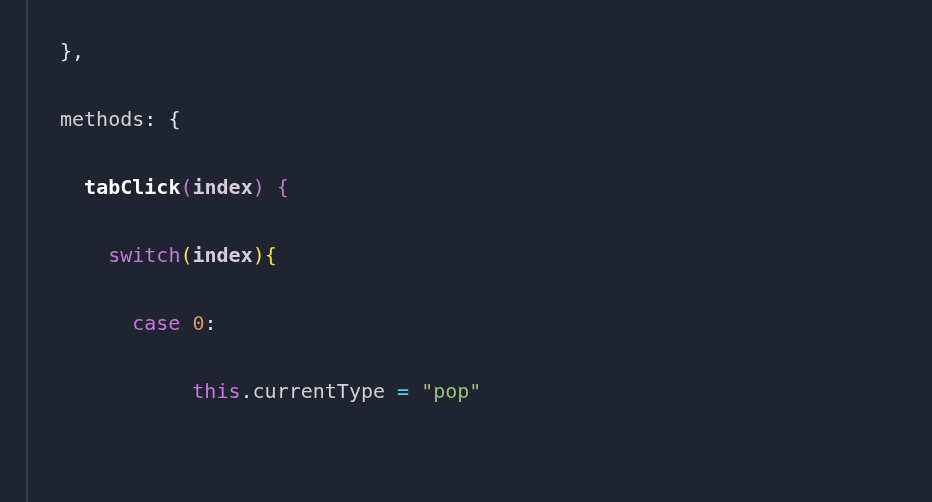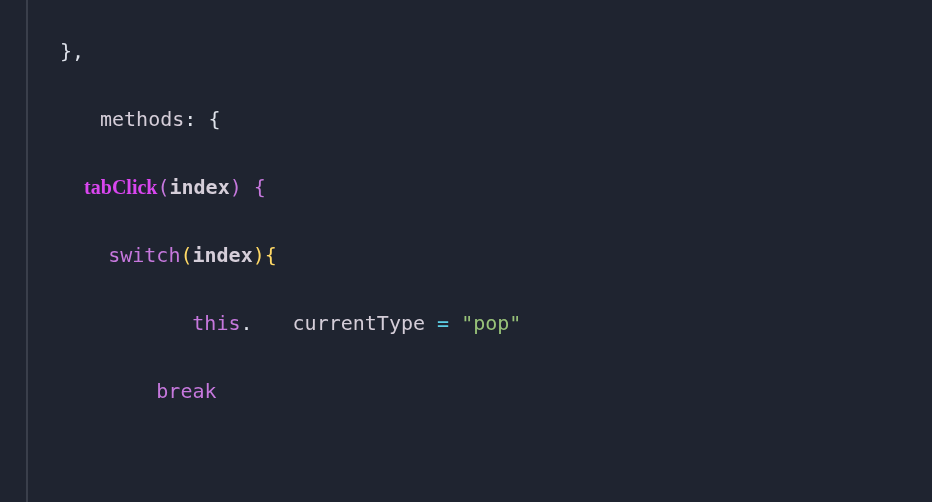--- a/index.html
+++ b/index.html
@@ -34,25 +34,25 @@
     height: 100%;
   }
   .code-area {
     padding-left: 32px;
     white-space: pre;
   }
   pre {
     margin: 0;
     font-family: inherit;
   }
-  .tok-prop    { color: #d5ced9; margin-left: 40px; }
+  .tok-prop    { color: #d5ced9; }
   .tok-punc    { color: #dee2ea; }
   .tok-brace-y { color: #ffd966; }
   .tok-brace-m { color: #c678dd; }
-  .tok-func    { color: #d946ef; font-weight: 600; font-family: Liberation Serif, serif; }
+  .tok-func    { color: #ffffff; font-weight: 600; }
   .tok-param   { color: #d5ced9; font-weight: bold; }
   .tok-keyword { color: #c678dd; margin-top: 41px; }
   .tok-this    { color: #c678dd; margin-left: 36px; }
   .tok-num     { color: #d19a66; }
   .tok-str     { color: #98c379; }
   .tok-op      { color: #5ccfe6; }
 </style>
 </head>
 <body>
 
@@ -103,22 +103,22 @@
     <div class="gutter-line">
         <div class="fold-bar"></div>
       </div>
   </div>
 
   <div class="code-area">
 <pre><span class="tok-punc">},</span></pre>
 <pre><span class="tok-prop">methods</span><span class="tok-punc">:</span> <span class="tok-punc">{</span></pre>
 <pre>  <span class="tok-func">tabClick</span><span class="tok-brace-m">(</span><span class="tok-param">index</span><span class="tok-brace-m">)</span> <span class="tok-brace-m">{</span></pre>
 <pre>    <span class="tok-keyword">switch</span><span class="tok-brace-y">(</span><span class="tok-param">index</span><span class="tok-brace-y">)</span><span class="tok-brace-y">{</span></pre>
+<pre>      <span class="tok-keyword">case</span> <span class="tok-num">0</span><span class="tok-punc">:</span></pre>
 <pre>        <span class="tok-this">this</span><span class="tok-punc">.</span><span class="tok-prop">currentType</span> <span class="tok-op">=</span> <span class="tok-str">"pop"</span></pre>
-<pre>        <span class="tok-keyword">break</span></pre>
 
 
 
 
 
 
 
 
 
   </div>

